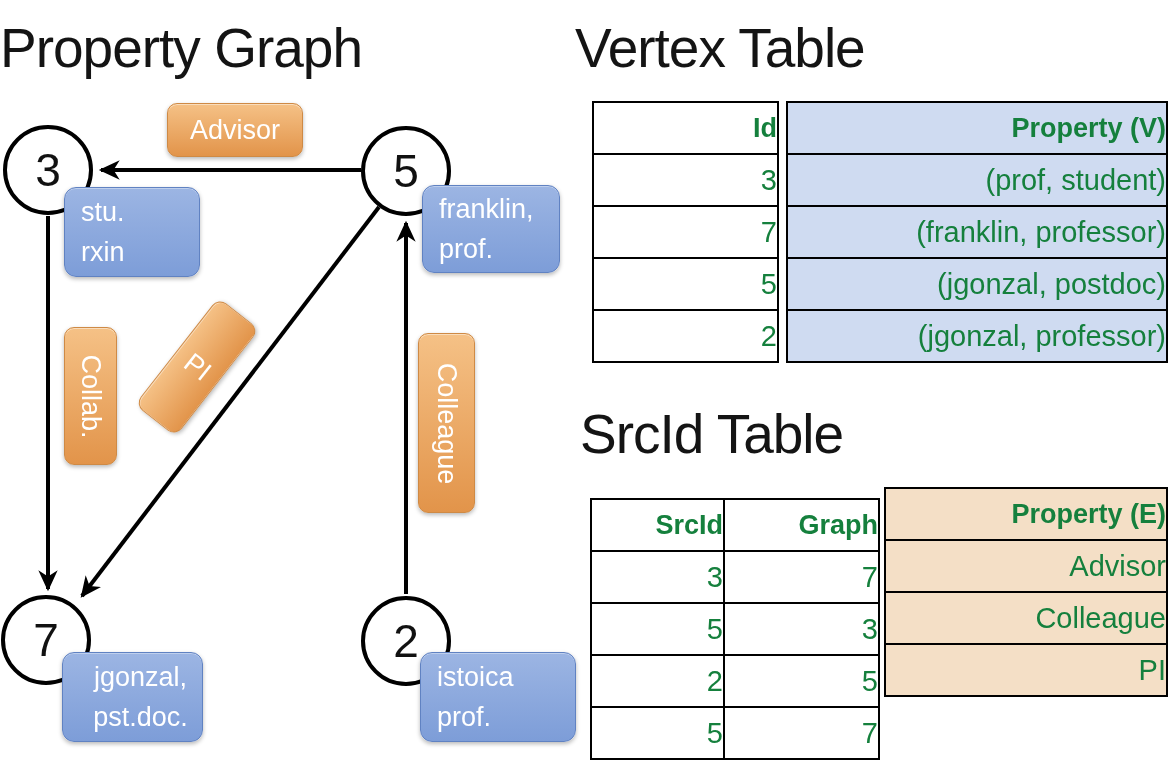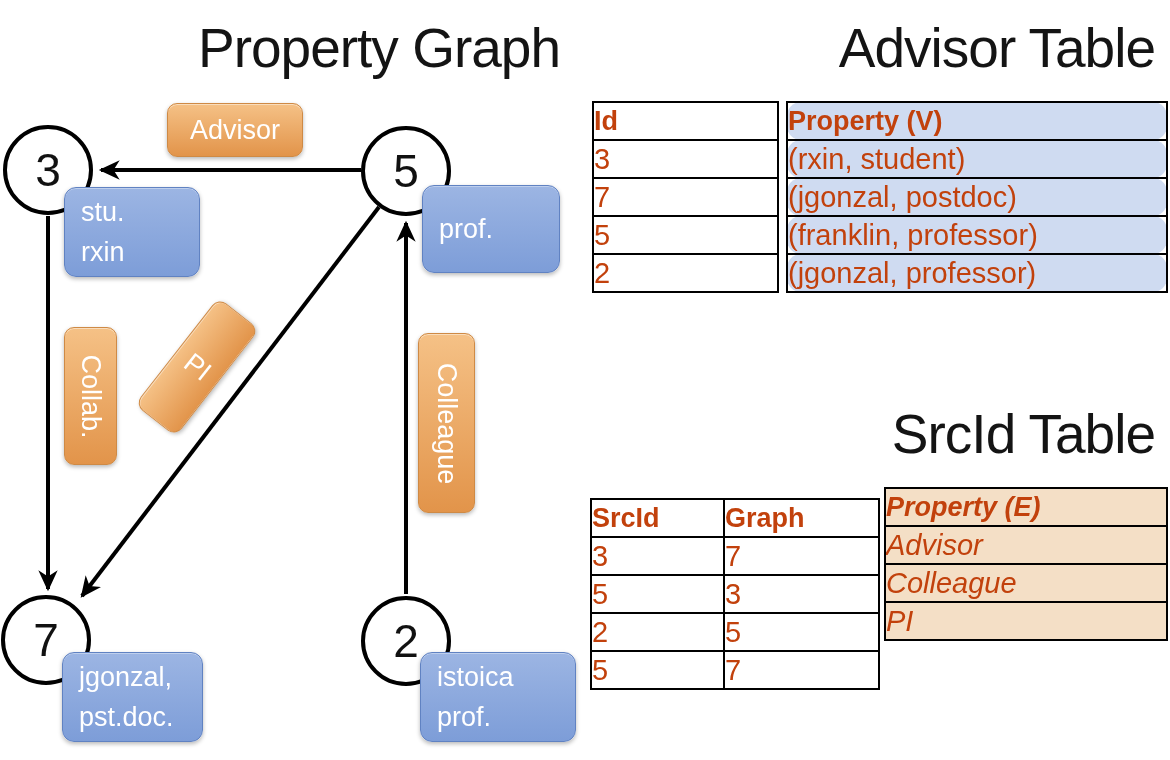--- a/index.html
+++ b/index.html
@@ -2,21 +2,21 @@
 <html><head>
 <meta charset="utf-8">
 <style>
   * { margin:0; padding:0; box-sizing:border-box; }
   html,body { background:#fff; }
   .stage {
     position:relative; width:1170px; height:760px; overflow:hidden;
     background:#ffffff; font-family:"Liberation Sans", sans-serif; color:#141414;
   }
   .big-title {
-    position:absolute; text-align:right; font-size:55px; font-weight:400;
+    position:absolute; text-align:left; font-size:55px; font-weight:400;
     letter-spacing:-1px; color:#141414; white-space:nowrap;
   }
   #title-graph  { left:0;   top:16px;  width:560px; }
   #title-vertex { left:575px; top:16px;  width:580px; }
   #title-edge   { left:580px; top:402px; width:575px; }
 
   
   #graph-svg { position:absolute; left:0; top:0; }
   .node {
     position:absolute; width:90px; height:90px; border:4px solid #000;
@@ -42,44 +42,44 @@
 
   .vlabel {
     position:absolute; display:flex; flex-direction:column; justify-content:center;
     background:linear-gradient(180deg,#9cb5e3 0%,#7d9dd8 100%);
     border:1px solid #6082c2; border-radius:12px; color:#fff; font-size:27px;
     line-height:1.5; padding-left:16px; text-align:left;
     box-shadow:0 2px 4px rgba(0,0,0,0.28), inset 0 1px 0 rgba(255,255,255,0.35);
   }
   #vlabel-3 { left:64px;  top:187px; width:136px; height:90px; }
   #vlabel-5 { left:422px; top:185px; width:138px; height:88px; }
-  #vlabel-7 { left:62px;  top:652px; width:141px; height:90px; }
+  #vlabel-7 { left:62px;  top:652px; width:141px; height:90px;align-items:center; }
   #vlabel-2 { left:420px; top:652px; width:156px; height:90px; }
 
   
   table.tbl { position:absolute; border-collapse:collapse; table-layout:fixed; }
   table.tbl td {
-    border:2.5px solid #000; text-align:left; vertical-align:middle;
-    font-size:29px; height:38px; color:#c2410c; overflow:hidden; white-space:nowrap;
+    border:2.5px solid #000; text-align:right; vertical-align:middle;
+    font-size:29px; height:52px; color:#15803d; overflow:hidden; white-space:nowrap;
   }
   table.tbl tr.hdr td { font-weight:bold; font-size:27px; }
-  .vfill td { background:#cfdbf1;border-radius:14px; }
-  .efill td { background:#f4dfc6;font-style:italic; }
+  .vfill td { background:#cfdbf1; }
+  .efill td { background:#f4dfc6; }
   #vt-id   { left:592px; top:101px; width:187px; }
   #vt-prop { left:786px; top:101px; width:382px; }
   #et-ids  { left:590px; top:498px; width:288px; }
   #et-prop { left:884px; top:487px; width:284px; }
 </style>
 </head>
 <body>
 
 <div class="stage">
 
   <div id="title-graph" class="big-title">Property Graph</div>
-  <div id="title-vertex" class="big-title">Advisor Table</div>
+  <div id="title-vertex" class="big-title">Vertex Table</div>
   <div id="title-edge" class="big-title">SrcId Table</div>
 
   <svg id="graph-svg" width="560" height="760" viewBox="0 0 560 760">
     <defs>
       <marker id="arrow" viewBox="0 0 10 10" refX="8.5" refY="5" markerWidth="5.5" markerHeight="5.5" orient="auto">
         <path d="M0,0.6 L9.5,5 L0,9.4 L2.8,5 z" fill="#000"></path>
       </marker>
     </defs>
     <line x1="361" y1="170" x2="101" y2="170" stroke="#000" stroke-width="4" marker-end="url(#arrow)"></line>
     <line x1="48" y1="216" x2="48" y2="589" stroke="#000" stroke-width="4" marker-end="url(#arrow)"></line>
@@ -103,20 +103,21 @@
   </div>
   <div id="elabel-colleague" class="elabel">
     <span class="rot">Colleague</span>
   </div>
 
   <div id="vlabel-3" class="vlabel">
     <span>stu.</span>
     <span>rxin</span>
   </div>
   <div id="vlabel-5" class="vlabel">
+    <span>franklin,</span>
     <span>prof.</span>
   </div>
   <div id="vlabel-7" class="vlabel">
     <span>jgonzal,</span>
     <span>pst.doc.</span>
   </div>
   <div id="vlabel-2" class="vlabel">
     <span>istoica</span>
     <span>prof.</span>
   </div>
@@ -140,27 +141,27 @@
         </tr>
   </tbody>
     </table>
 
   <table id="vt-prop" class="tbl vfill">
     <tbody>
         <tr class="hdr">
           <td>Property (V)</td>
         </tr>
     <tr>
-          <td>(rxin, student)</td>
+          <td>(prof, student)</td>
+        </tr>
+    <tr>
+          <td>(franklin, professor)</td>
         </tr>
     <tr>
           <td>(jgonzal, postdoc)</td>
-        </tr>
-    <tr>
-          <td>(franklin, professor)</td>
         </tr>
     <tr>
           <td>(jgonzal, professor)</td>
         </tr>
   </tbody>
     </table>
 
   <table id="et-ids" class="tbl">
     <colgroup>
         <col style="width:133px">

